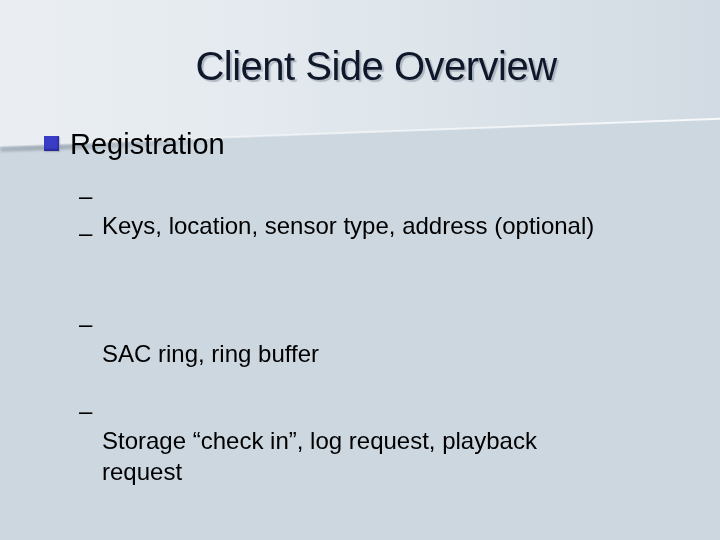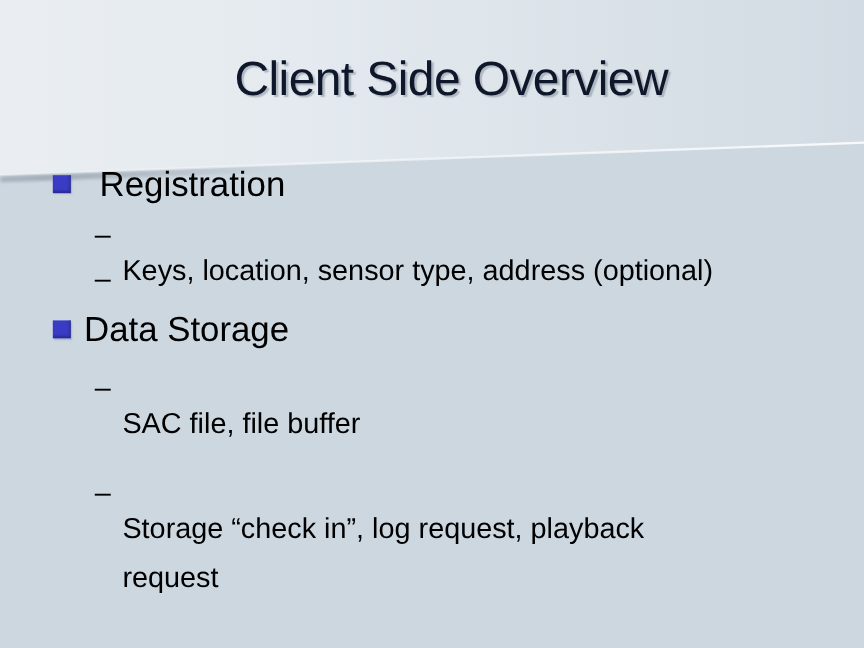--- a/index.html
+++ b/index.html
@@ -70,28 +70,28 @@
     width: 15px; height: 15px;
     margin: 13px 11px 0 0;
     background: #3a3cc6;
     box-shadow: inset -1px -2px 2px rgba(20,20,90,0.45), 1px 1px 1px rgba(140,150,162,0.5);
   }
 
   .l2 { font-size: 24px; line-height: 31px; }
   .l2 .dash { flex: none; width: 23px; }
   .l2 .txt { white-space: nowrap; margin-top: 30px; }
 
-  .r1 { top: 133px; left: 44px; gap: 13px; }
+  .r1 { top: 123px; left: 44px; }
   .r2 { top: 180px; left: 79px; }
   .r3 { top: 217px; left: 79px; }
   .r4 { top: 254px; left: 44px; }
   .r5 { top: 308px; left: 79px; }
   .r6 { top: 344px; left: 44px; }
   .r7 { top: 395px; left: 79px; }
-  .r8 { top: 436px; left: 102px; }
+  .r8 { top: 426px; left: 102px; }
 </style>
 </head>
 <body>
 
 <div class="slide">
 
   <div class="band-upper"></div>
   <div class="swoosh-shadow"></div>
   <div class="swoosh-highlight"></div>
 
@@ -104,28 +104,24 @@
 
   <div class="row l2 r2">
     <span class="dash">–</span>
     <span class="txt">Keys, location, sensor type, address (optional)</span>
   </div>
 
   <div class="row l2 r3">
     <span class="dash">–</span>
   </div>
 
-  <div class="row l1 r4">
-    <span class="sq" style="background-color: rgb(58, 60, 198);"></span>
-    <span>Data Storage</span>
-  </div>
 
   <div class="row l2 r5">
     <span class="dash">–</span>
-    <span class="txt">SAC file, file buffer</span>
+    <span class="txt">SAC ring, ring buffer</span>
   </div>
 
 
   <div class="row l2 r7">
     <span class="dash">–</span>
     <span class="txt">Storage “check in”, log request, playback</span>
   </div>
 
   <div class="row l2 r8">
     <span class="txt">request</span>

